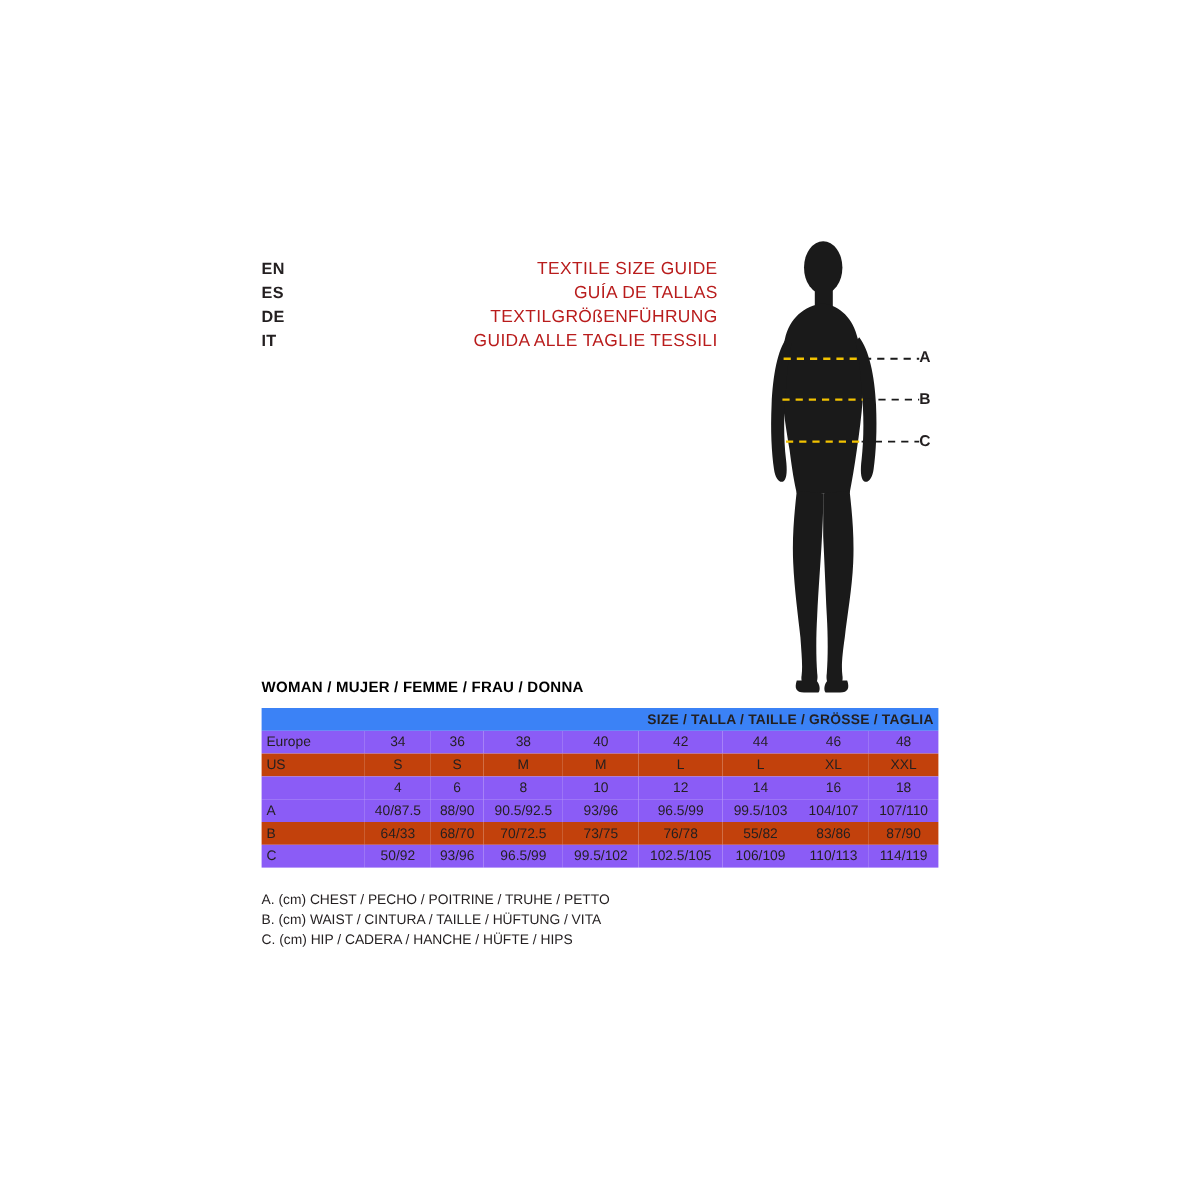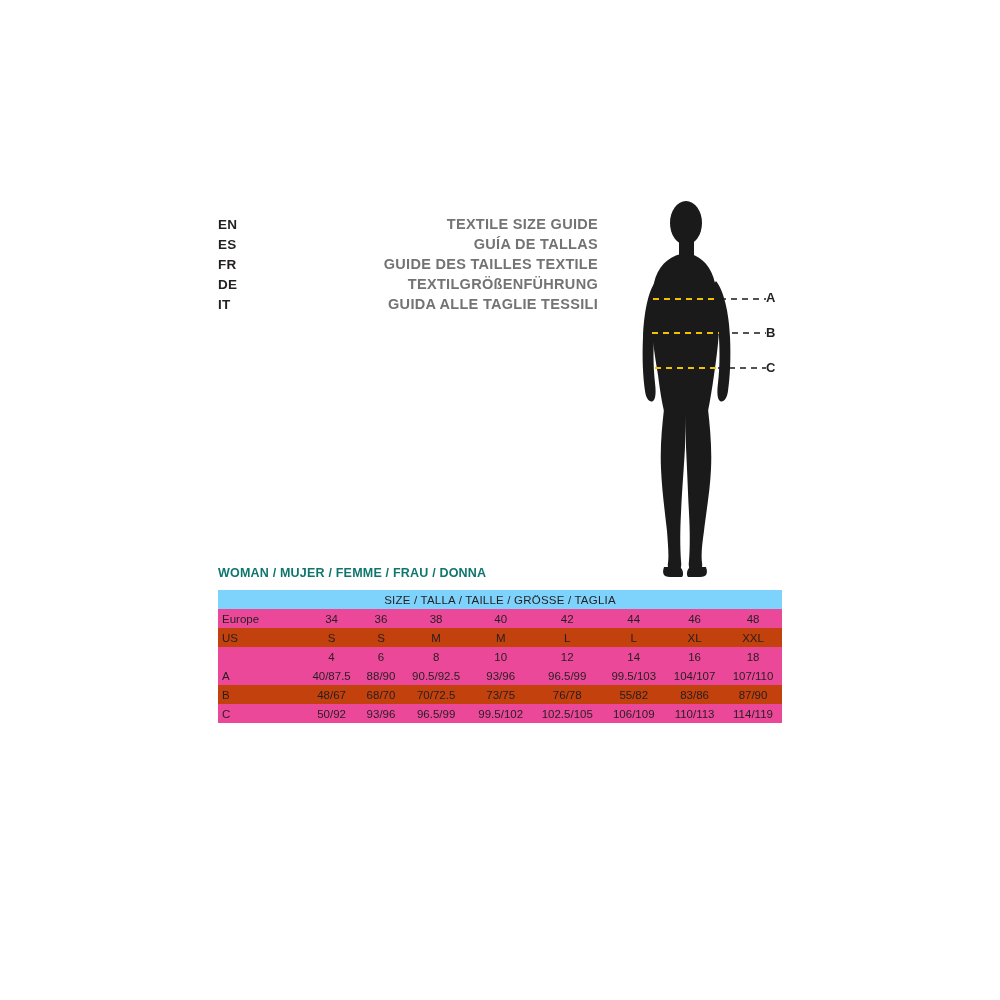--- a/index.html
+++ b/index.html
@@ -38,23 +38,23 @@
   }
   .lang-code {
     width: 40px;
     font-size: 13.5px;
     font-weight: bold;
     letter-spacing: 0.2px;
     color: #231f20;
   }
   .lang-title {
     font-size: 14.5px;
-    font-weight: bold;
+    font-weight: normal;
     letter-spacing: 0.3px;
-    color: #737373;
+    color: #b91c1c;
     white-space: nowrap;
   }
 
   
   .figure-wrap {
     position: absolute;
     left: 620px;
     top: 195px;
     width: 200px;
     height: 385px;
@@ -81,21 +81,21 @@
   .measure-label.c { top: 70px; left: 6px; }
 
   
   .section-heading {
     position: absolute;
     left: 218px;
     top: 566px;
     font-size: 12.5px;
     font-weight: bold;
     letter-spacing: 0.2px;
-    color: #0f766e;
+    color: #000000;
   }
 
   .size-table {
     position: absolute;
     left: 218px;
     top: 590px;
     width: 564px;
     border-collapse: collapse;
     font-size: 11.5px;
     color: #231f20;
@@ -106,30 +106,30 @@
     text-align: center;
     vertical-align: middle;
     white-space: nowrap;
   }
   .size-table td.rowlabel {
     text-align: left;
     width: 78px;
     padding-left: 4px;
   }
   .size-table tr.band-header td {
-    background: #7dd3fc;
-    font-weight: normal;
-    text-align: center;
+    background: #3b82f6;
+    font-weight: bold;
+    text-align: right;
     letter-spacing: 0.2px;
   }
   .size-table tr.shade td {
     background: #c2410c;
   }
   .size-table tr.plain td {
-    background: #ec4899;
+    background: #8b5cf6;
     margin-left: 44px;
   }
 
   
   .footnotes {
     position: absolute;
     left: 218px;
     top: 742px;
     width: 500px;
   }
@@ -148,24 +148,20 @@
   <div class="lang-block">
     <div class="lang-row">
       <span class="lang-code">EN</span>
       <span class="lang-title">TEXTILE SIZE GUIDE</span>
     </div>
     <div class="lang-row">
       <span class="lang-code">ES</span>
       <span class="lang-title">GUÍA DE TALLAS</span>
     </div>
     <div class="lang-row">
-      <span class="lang-code">FR</span>
-      <span class="lang-title">GUIDE DES TAILLES TEXTILE</span>
-    </div>
-    <div class="lang-row">
       <span class="lang-code">DE</span>
       <span class="lang-title">TEXTILGRÖßENFÜHRUNG</span>
     </div>
     <div class="lang-row">
       <span class="lang-code">IT</span>
       <span class="lang-title">GUIDA ALLE TAGLIE TESSILI</span>
     </div>
   </div>
 
   <div class="figure-wrap">
@@ -294,21 +290,21 @@
         <td>90.5/92.5</td>
         <td>93/96</td>
         <td>96.5/99</td>
         <td>99.5/103</td>
         <td>104/107</td>
         <td>107/110</td>
       </tr>
 
       <tr class="shade">
         <td class="rowlabel">B</td>
-        <td>48/67</td>
+        <td>64/33</td>
         <td>68/70</td>
         <td>70/72.5</td>
         <td>73/75</td>
         <td>76/78</td>
         <td>55/82</td>
         <td>83/86</td>
         <td>87/90</td>
       </tr>
 
       <tr class="plain">
@@ -318,14 +314,19 @@
         <td>96.5/99</td>
         <td>99.5/102</td>
         <td>102.5/105</td>
         <td>106/109</td>
         <td>110/113</td>
         <td>114/119</td>
       </tr>
     </tbody>
   </table>
 
+  <div class="footnotes">
+    <div class="footnote">A. (cm) CHEST / PECHO / POITRINE / TRUHE / PETTO</div>
+    <div class="footnote">B. (cm) WAIST / CINTURA / TAILLE / HÜFTUNG / VITA</div>
+    <div class="footnote">C. (cm) HIP / CADERA / HANCHE / HÜFTE / HIPS</div>
+  </div>
 
 </div>
 
 </body></html>

